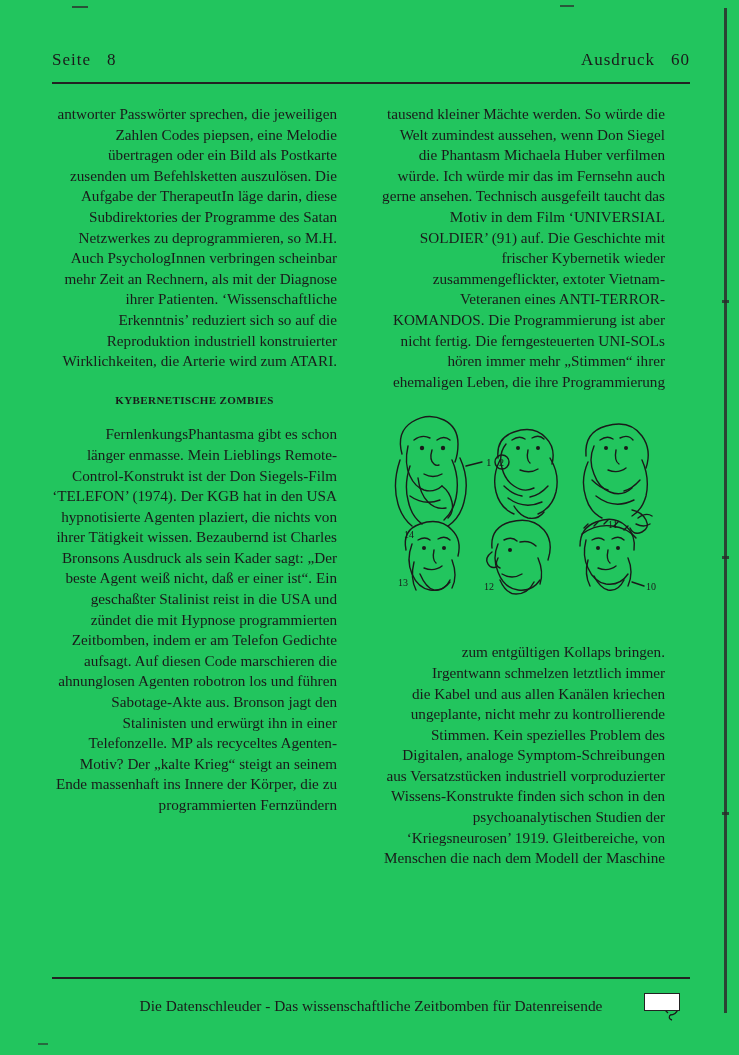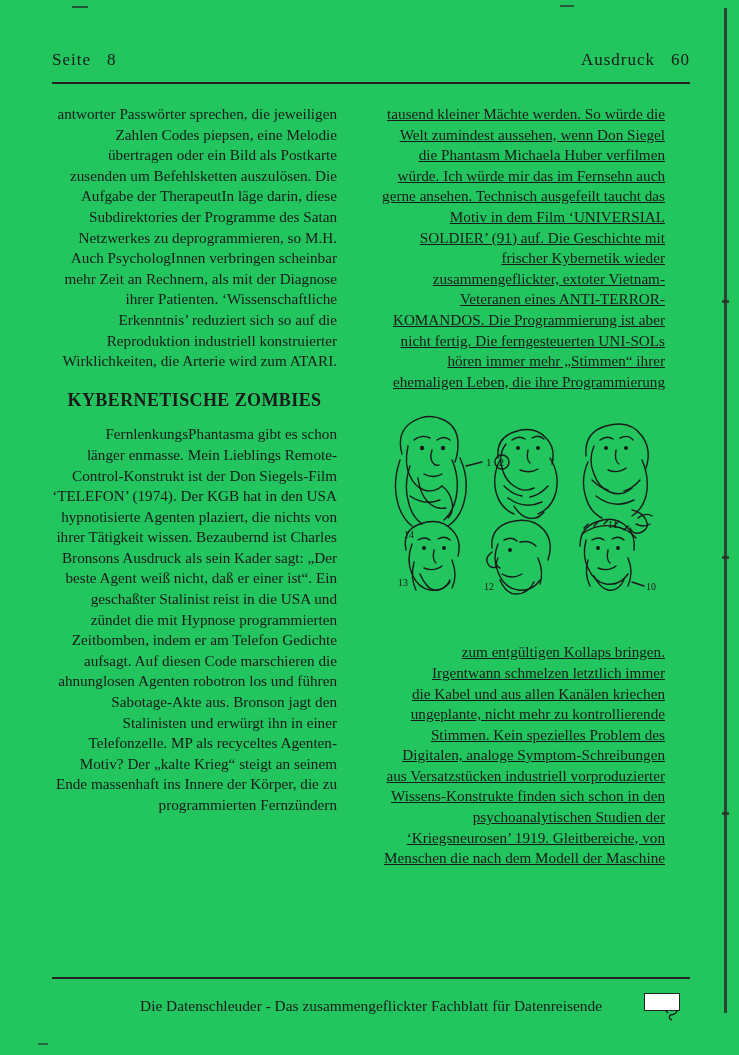--- a/index.html
+++ b/index.html
@@ -71,34 +71,34 @@
   }
   .col {
     position: absolute;
     top: 0;
     width: 285px;
     font-size: 15.2px;
     line-height: 20.6px;
     text-align: left;
   }
   .col-left { left: 0; }
-  .col-right { left: 328px; text-decoration: underline; }
+  .col-right { left: 328px; }
 
   .para {
     margin: 0 0 0 0;
     text-align: right;
     hyphens: none;
   }
   .para.indent { text-indent: 34px; }
 
   .section-head {
     margin: 18px 0 14px 0;
     text-align: center;
     font-weight: bold;
-    font-size: 18px;
+    font-size: 11px;
     letter-spacing: .4px;
   }
 
   
   .illustration {
     margin: 8px 0 10px 0;
     width: 285px;
     height: 232px;
     position: relative;
   }
@@ -291,21 +291,21 @@
       </div>
 
       <p class="para">zum entgültigen Kollaps bringen.</p>
       <p class="para indent">Irgentwann schmelzen letztlich immer die Kabel und aus allen Kanälen kriechen ungeplante, nicht mehr zu kontrollierende Stimmen. Kein spezielles Problem des Digitalen, analoge Symptom-Schreibungen aus Versatzstücken industriell vorproduzierter Wissens-Konstrukte finden sich schon in den psychoanalytischen Studien der ‘Kriegsneurosen’ 1919. Gleitbereiche, von Menschen die nach dem Modell der Maschine</p>
     </div>
 
   </div>
 
   <div class="footer-rule"></div>
   <div class="footer">
-    <span class="footer-text">Die Datenschleuder - Das zusammengeflickter Fachblatt für Datenreisende</span>
+    <span class="footer-text">Die Datenschleuder - Das wissenschaftliche Zeitbomben für Datenreisende</span>
     <span class="footer-logo">
       <span class="box"></span>
       <svg width="46" height="30" viewBox="0 0 46 30">
         <g stroke="#1a1a1a" stroke-width="1.3" fill="none">
           <path d="M6 6 q8 -2 14 2 q6 4 10 2"></path>
           <path d="M8 12 q10 2 18 -2"></path>
           <path d="M30 8 q6 4 4 10 q-2 6 -8 6"></path>
           <path d="M26 24 q-2 4 2 5"></path>
           <path d="M18 16 l6 6"></path>
         </g>

